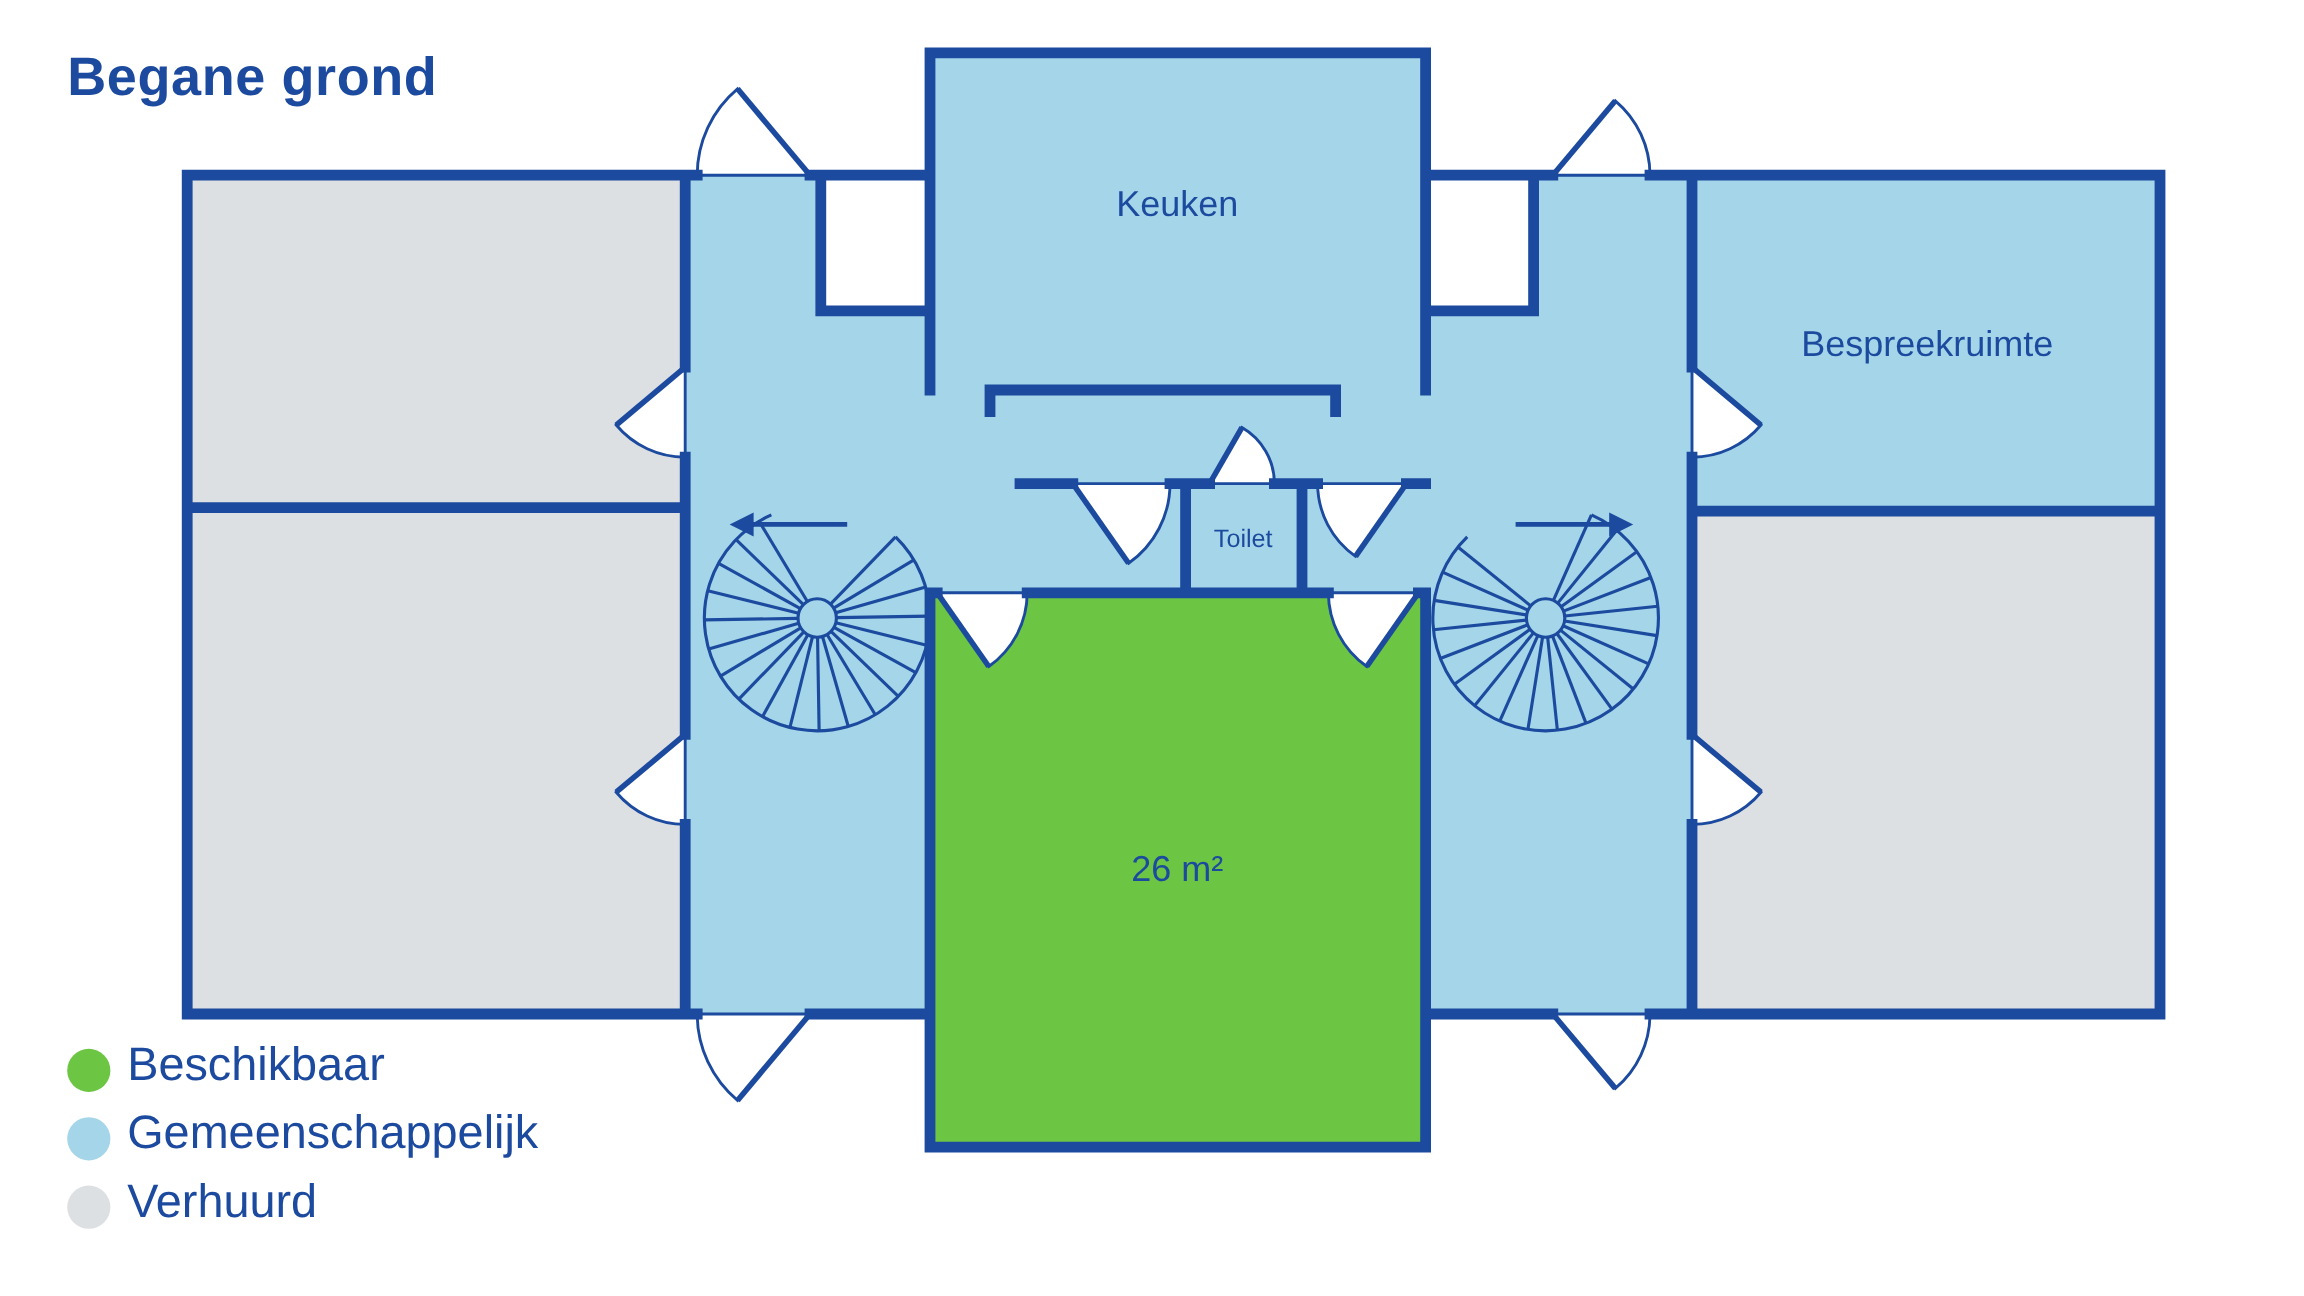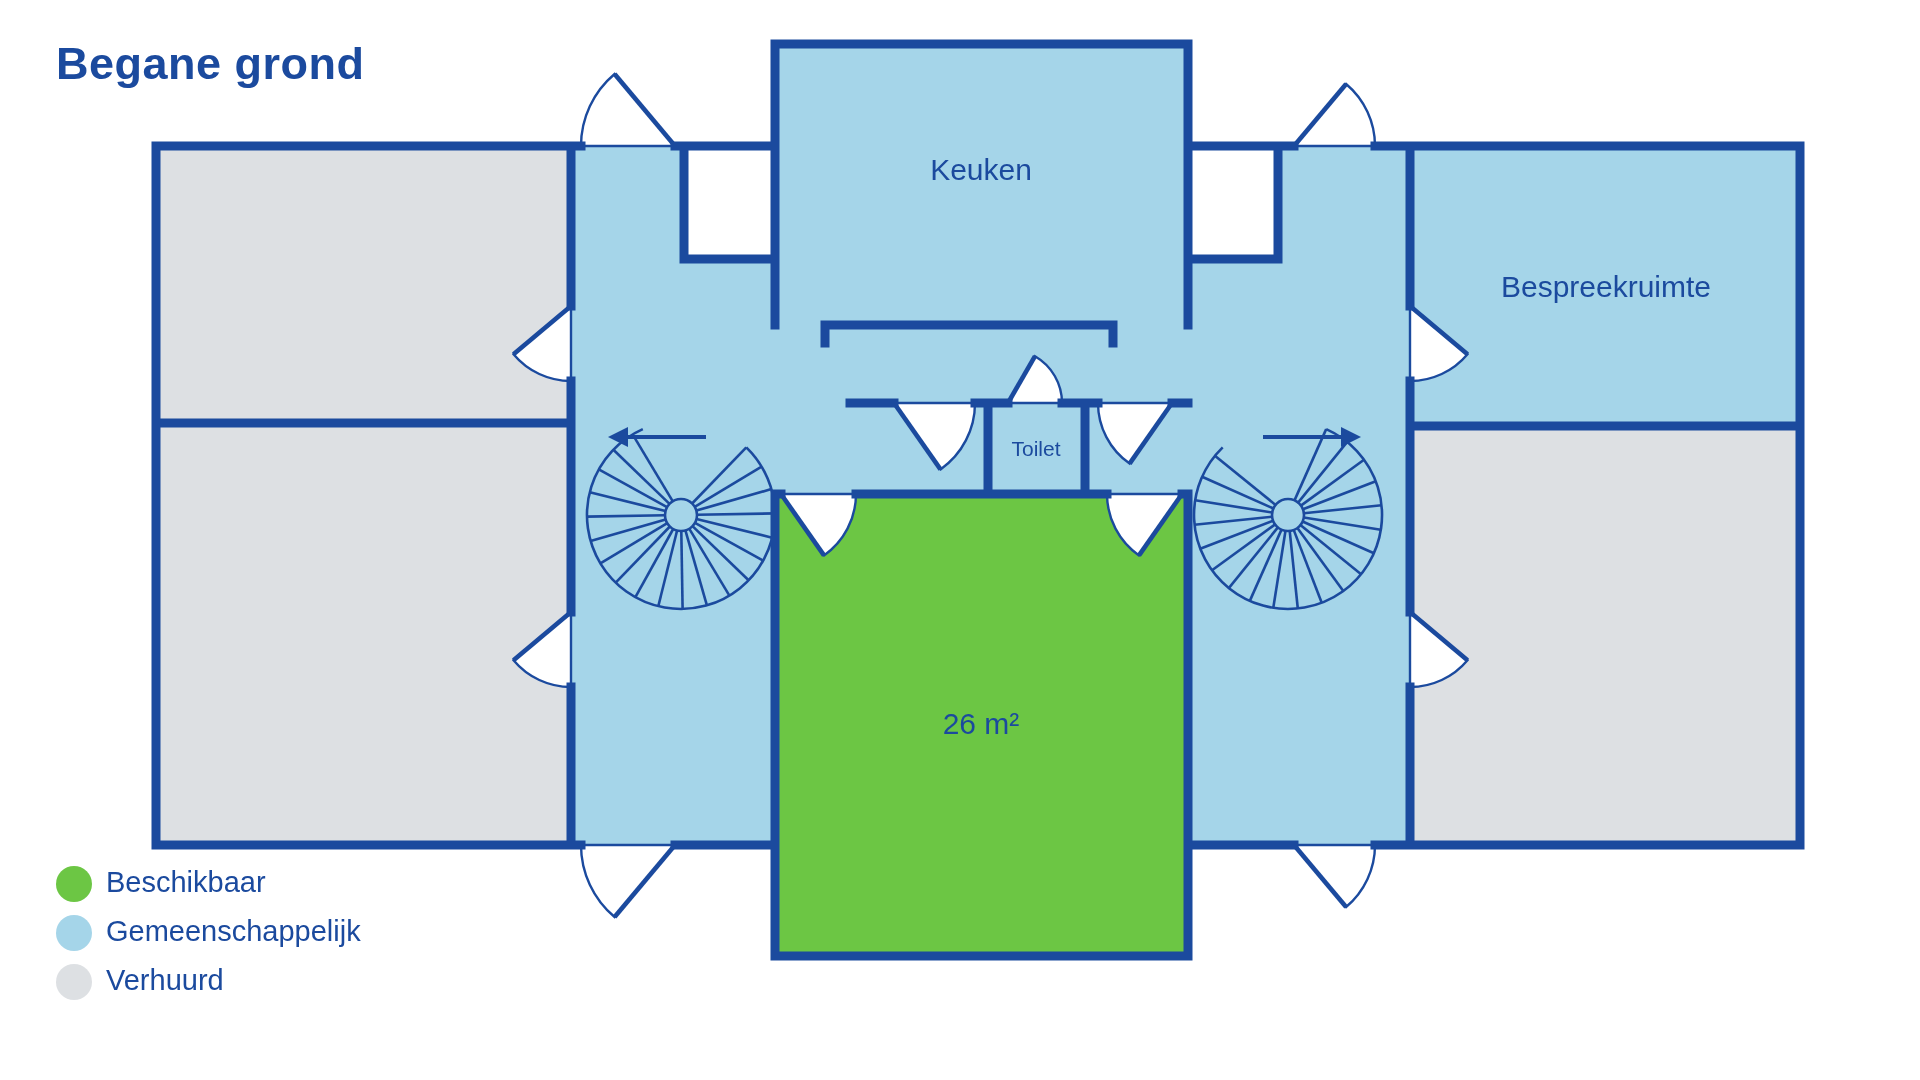--- a/index.html
+++ b/index.html
@@ -13,21 +13,21 @@
 
   .plan-svg { position: absolute; left: 0; top: 0; }
 
   .room-label {
     fill: #1b4a9e; font-size: 30px; font-family: "Liberation Sans", sans-serif;
   }
   .room-label.small { font-size: 21px; }
 
   .legend { position: absolute; left: 56px; top: 866px; color: #1b4a9e; }
   .legend-title { font-size: 33px; font-weight: 700; margin-bottom: 16px; }
-  .legend-item { display: flex; align-items: flex-start; margin-bottom: 13px; font-size: 29px; }
+  .legend-item { display: flex; align-items: flex-end; margin-bottom: 13px; font-size: 39px; }
   .swatch { width: 36px; height: 36px; border-radius: 50%; margin-right: 14px; flex: 0 0 auto; }
 </style>
 <title>Begane grond</title></head>
 <body>
 
 <div class="page-title">Begane grond</div>
 
 <svg class="plan-svg" width="1920" height="1080" viewBox="0 0 1920 1080">
 
   <g>

